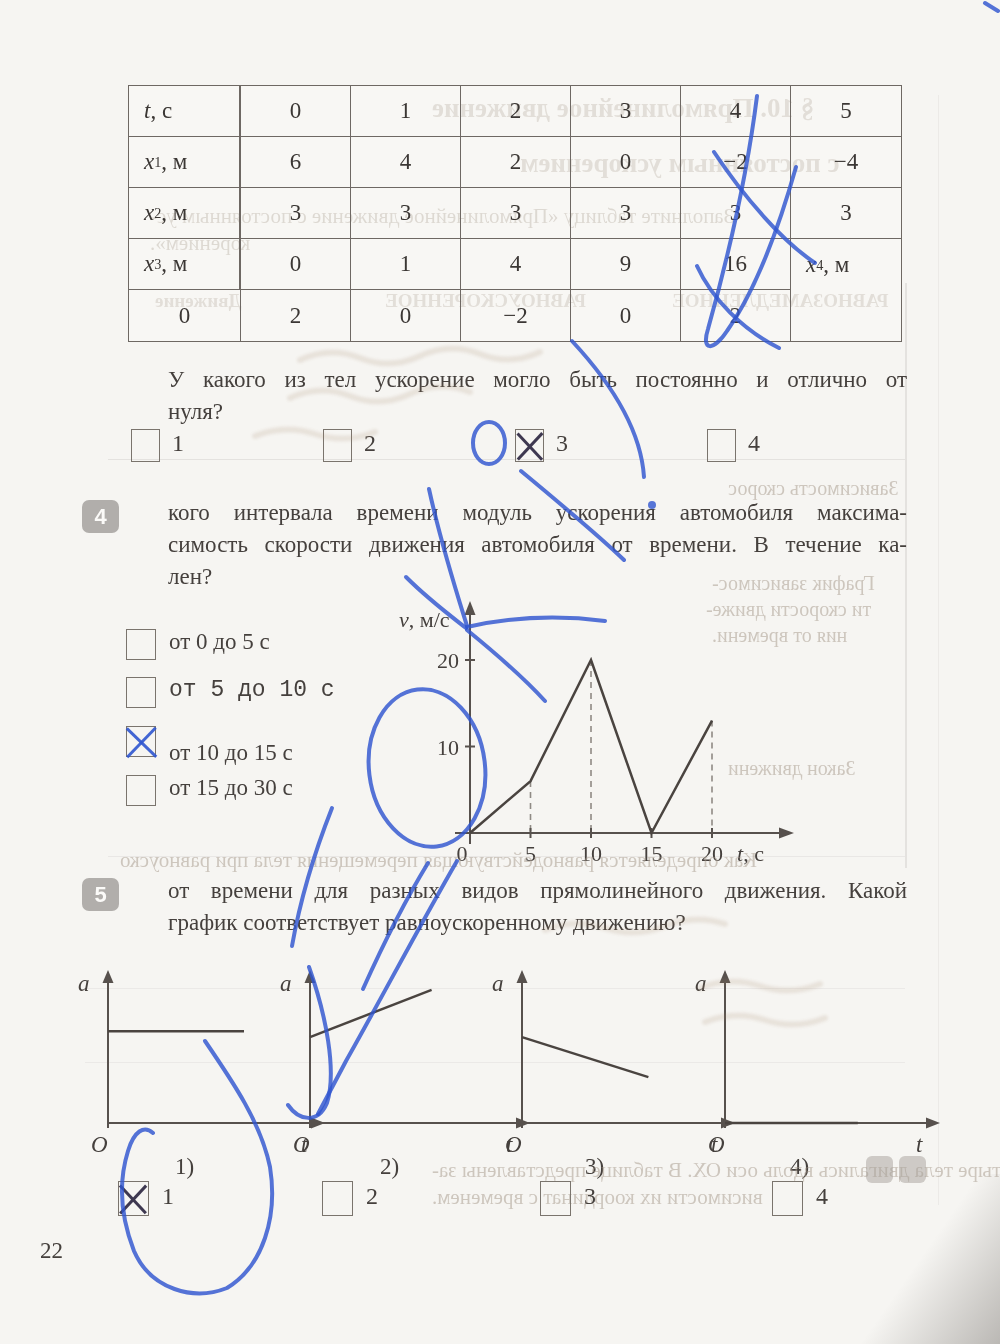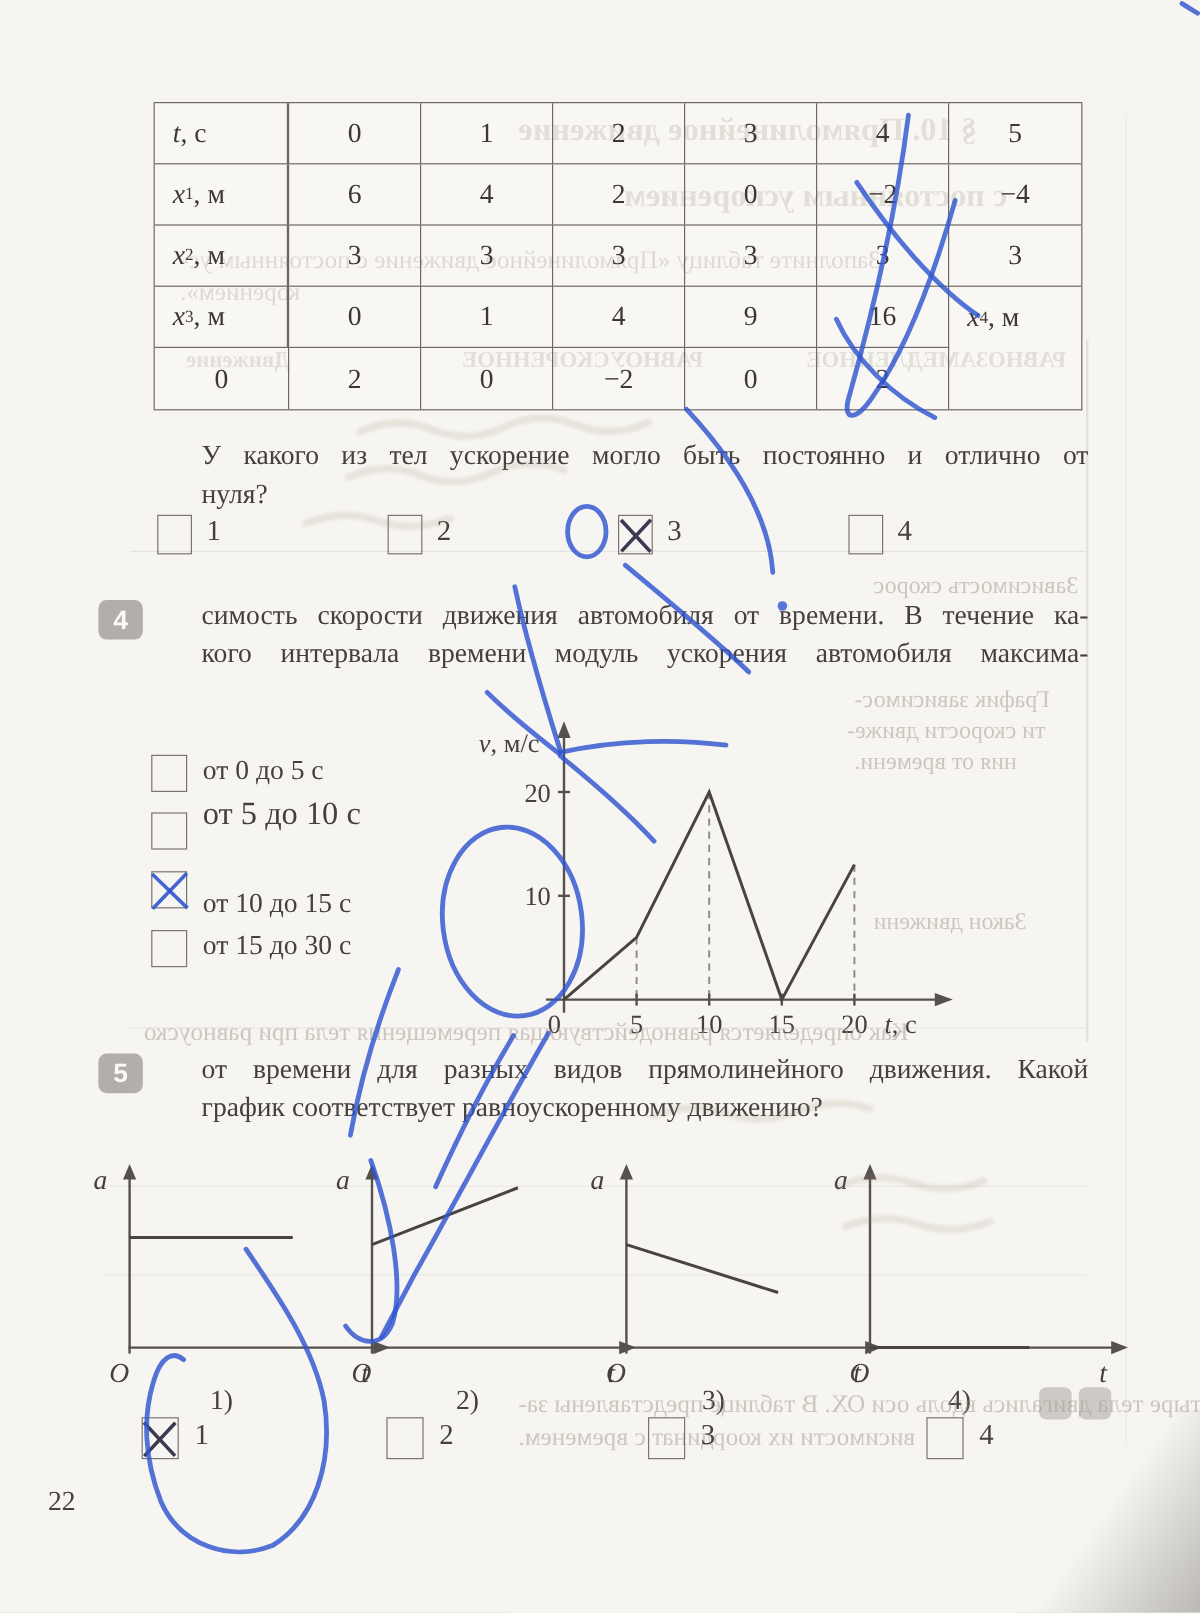--- a/index.html
+++ b/index.html
@@ -133,28 +133,29 @@
       <div class="cbx" style="left: 195px; top: 0px; width: 27px; height: 31px;"></div>
       <span class="cbx-label" style="left: 236px; top: 1px; font-size: 24px;">2</span>
       <div class="cbx xmark ink" style="left: 387px; top: 0px; width: 27px; height: 31px;"></div>
       <span class="cbx-label" style="left: 428px; top: 1px; font-size: 24px;">3</span>
       <div class="cbx" style="left: 579px; top: 0px; width: 27px; height: 31px;"></div>
       <span class="cbx-label" style="left: 620px; top: 1px; font-size: 24px;">4</span>
     </div>
 
   <div id="p4-badge" class="badge" style="left:82px;top:500px;">4</div>
   <div id="p4-text" class="ptext" style="top:497px;">
+      <div class="pline j">кого интервала времени модуль ускорения автомобиля максима-</div>
       <div class="pline j">симость скорости движения автомобиля от времени. В течение ка-</div>
-      <div class="pline j">кого интервала времени модуль ускорения автомобиля максима-</div>
+      <div class="pline">лен?</div>
     </div>
   <div id="p4-opts" class="grp" style="left:126px;top:629px;width:262px;height:186px;">
       <div class="cbx" style="left: 0px; top: 0px; width: 28px; height: 29px;"></div>
       <span class="cbx-label" style="left: 43px; top: 0px; font-size: 23px;">от 0 до 5 с</span>
       <div class="cbx" style="left: 0px; top: 48px; width: 28px; height: 29px;"></div>
-      <span class="cbx-label" style="left: 43px; top: 34px; font-size: 27px;">от 5 до 10 с</span>
+      <span class="cbx-label" style="left: 43px; top: 48px; font-size: 23px; font-family: Liberation Mono, monospace;">от 5 до 10 с</span>
       <div class="cbx xmark pen" style="left: 0px; top: 97px; width: 28px; height: 29px;"></div>
       <span class="cbx-label" style="left: 43px; top: 111px; font-size: 23px;">от 10 до 15 с</span>
       <div class="cbx" style="left: 0px; top: 146px; width: 28px; height: 29px;"></div>
       <span class="cbx-label" style="left: 43px; top: 146px; font-size: 23px;">от 15 до 30 с</span>
     </div>
   <svg id="vt-graph" style="left:385px;top:595px;" width="430" height="285">
       <line x1="70" y1="238" x2="396" y2="238" class="ax"></line>
       <polygon points="394,232.5 409,238 394,243.5" class="axf"></polygon>
       <line x1="85" y1="249" x2="85" y2="18" class="ax"></line>
       <polygon points="79.5,20 85,6 90.5,20" class="axf"></polygon>

